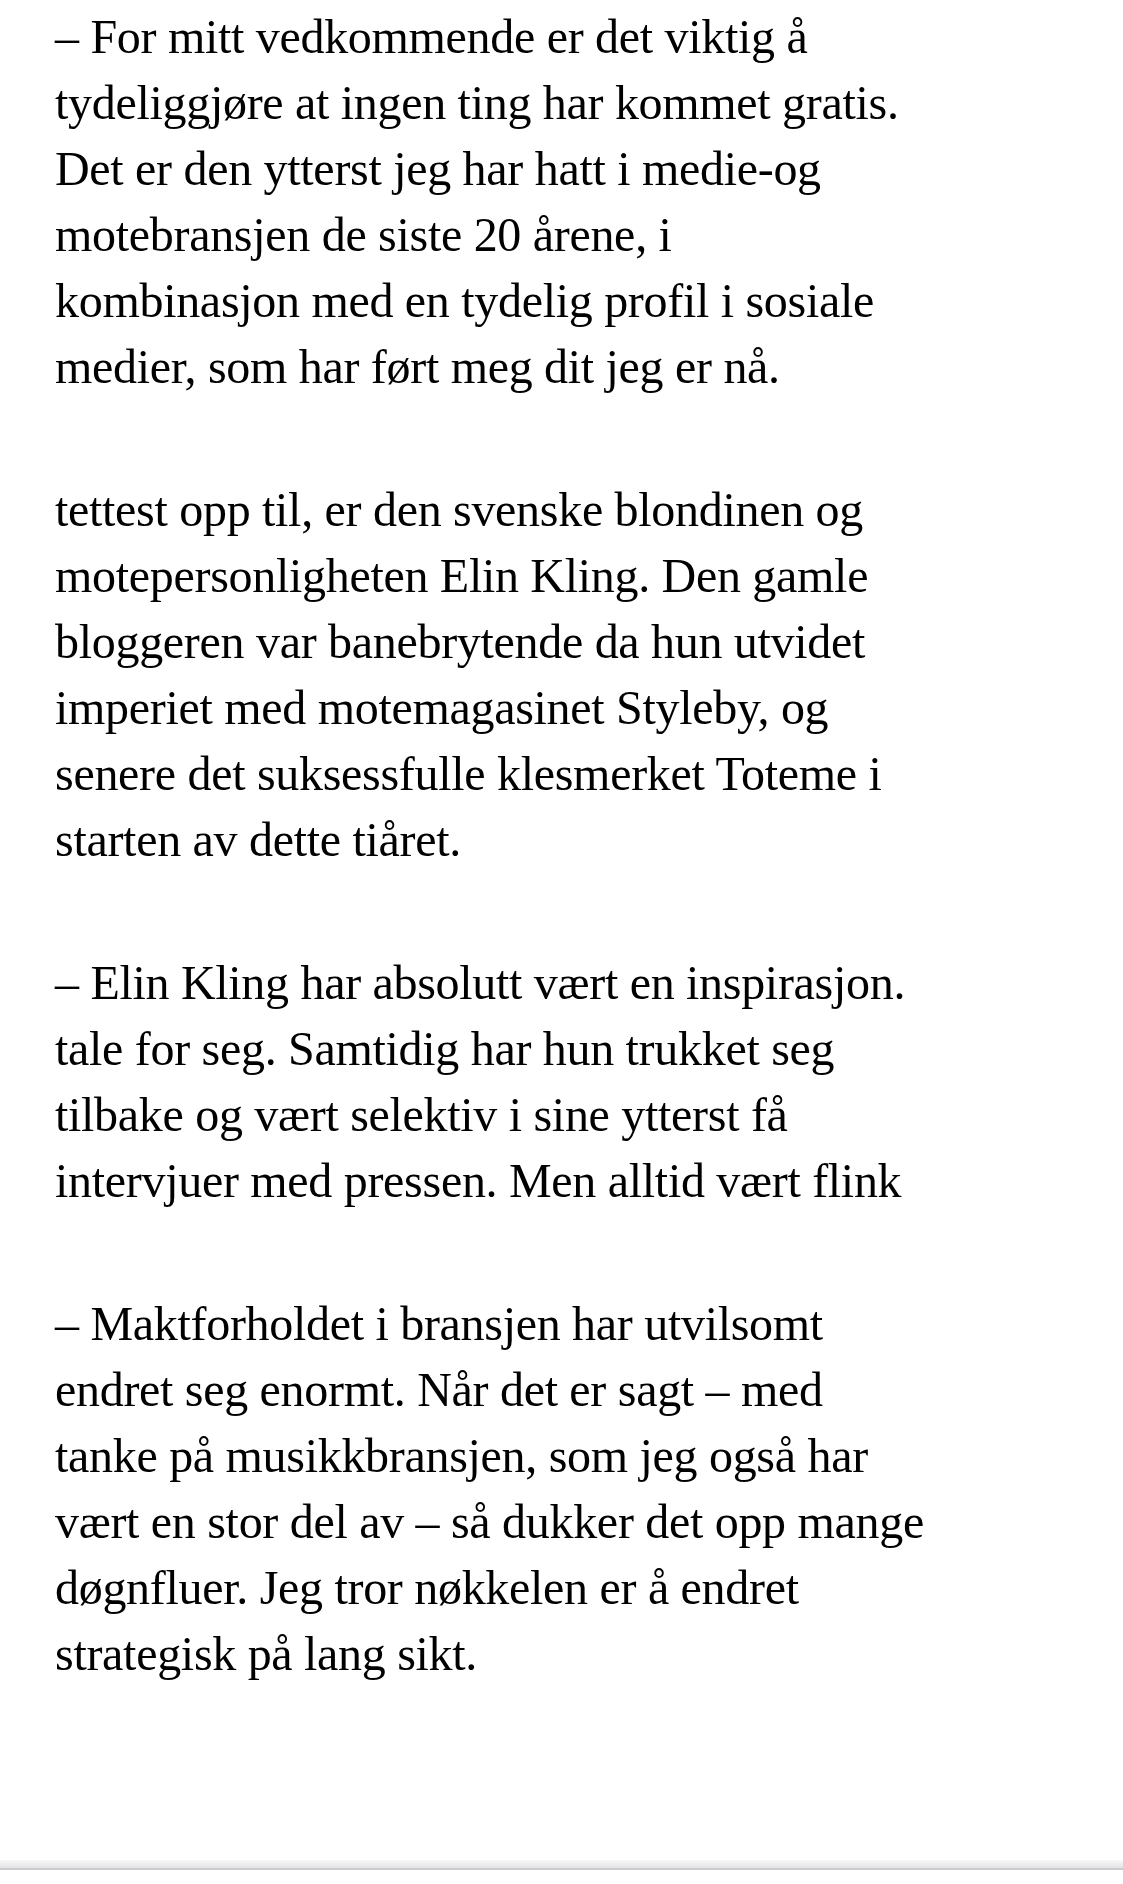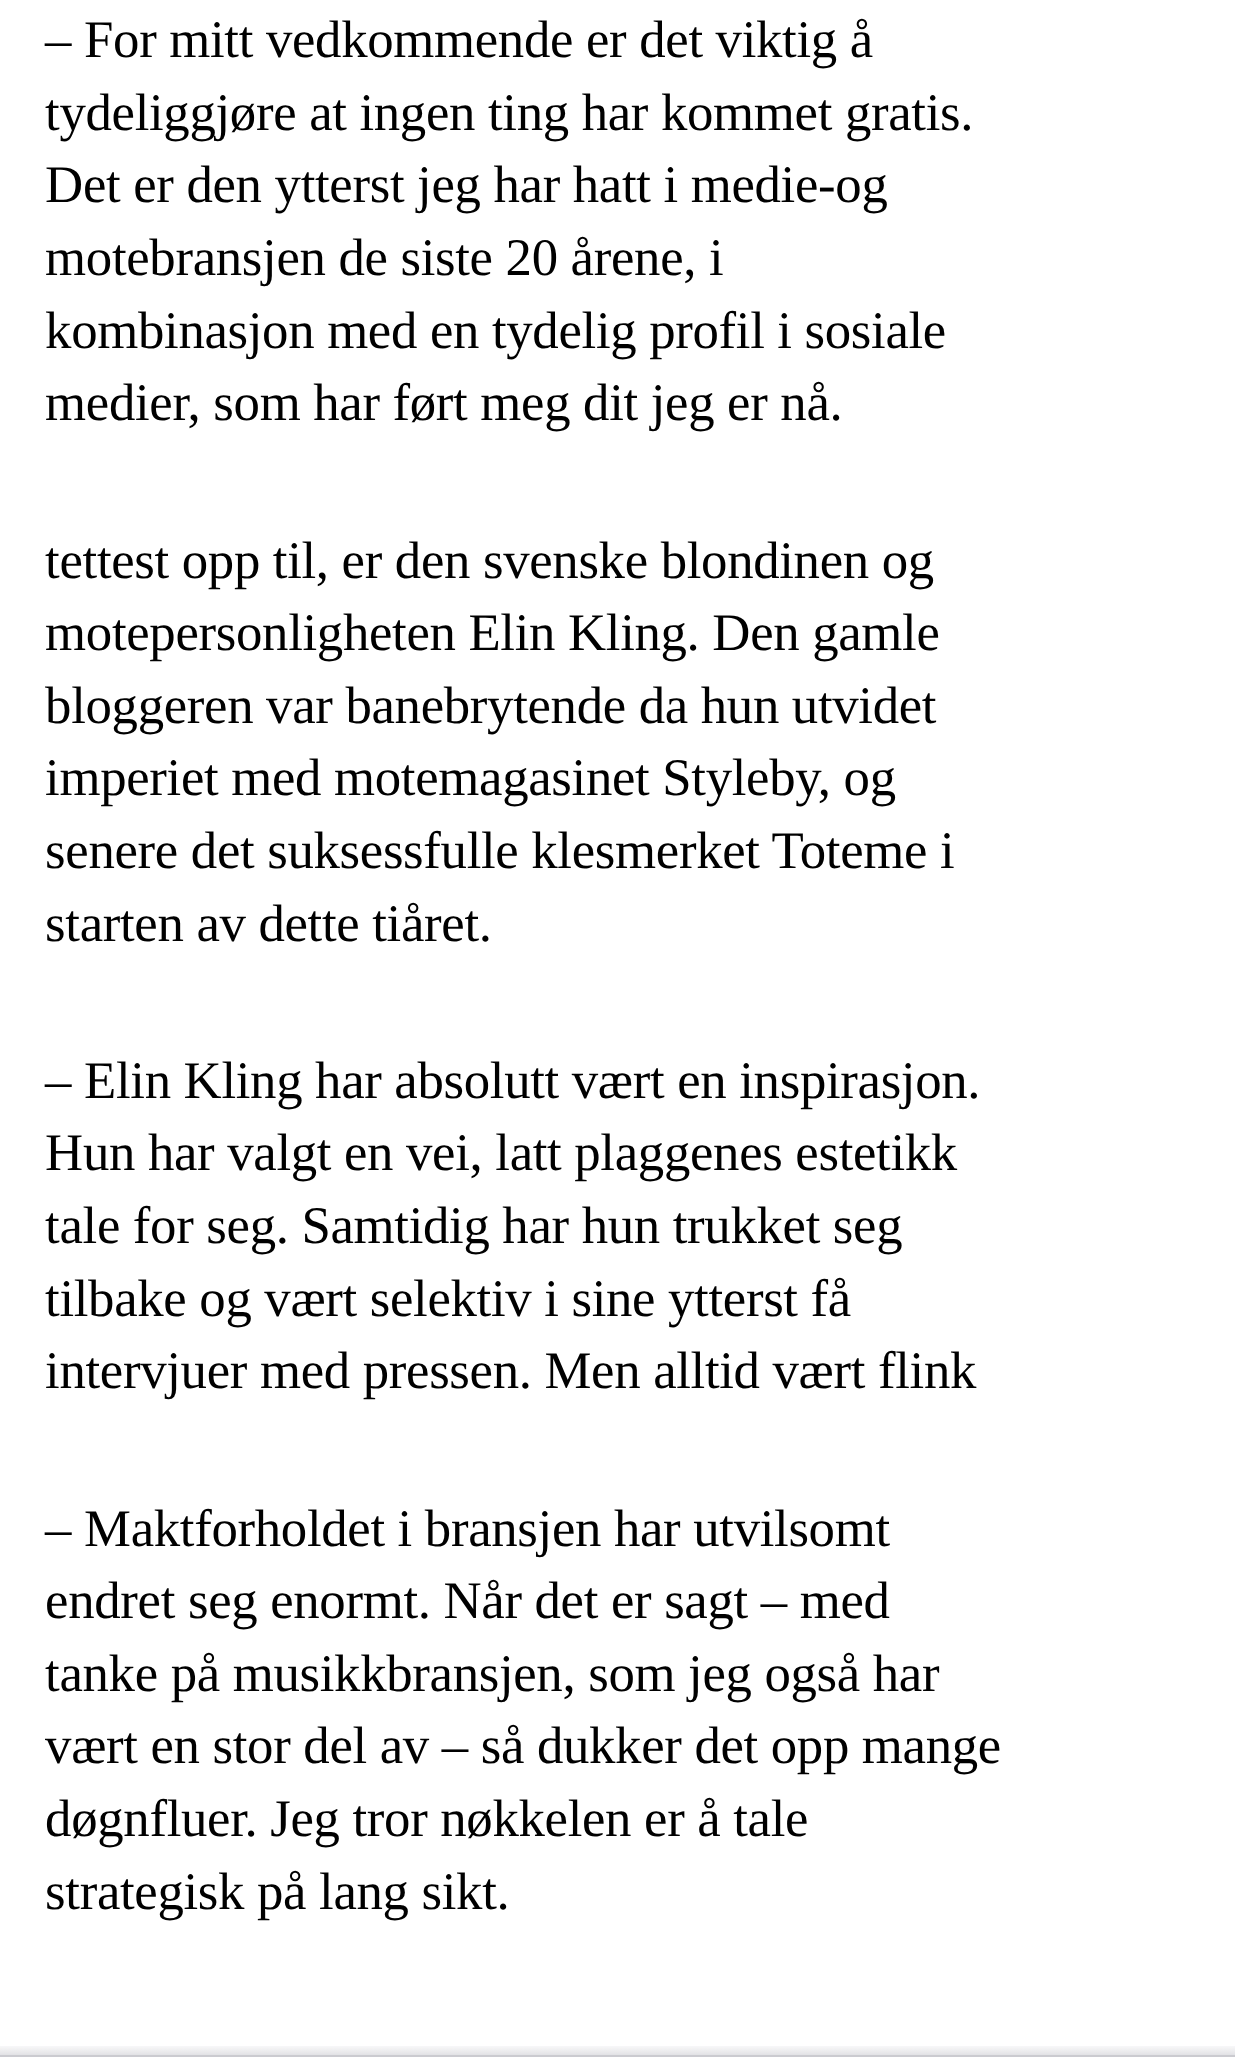--- a/index.html
+++ b/index.html
@@ -9,21 +9,21 @@
   }
   body {
     width: 1123px;
     height: 1884px;
     position: relative;
     overflow: hidden;
     font-family: "Liberation Serif", "DejaVu Serif", serif;
     color: #000000;
   }
   .article {
-    padding: 4px 40px 0 41px;
+    padding: 4px 40px 0 55px;
   }
   .paragraph {
     margin: 0 0 77px 0;
   }
   .paragraph:last-child {
     margin-bottom: 16px;
   }
   .line {
     font-size: 48px;
     line-height: 66px;
@@ -67,32 +67,31 @@
     <div class="line">tettest opp til, er den svenske blondinen og</div>
     <div class="line">motepersonligheten Elin Kling. Den gamle</div>
     <div class="line">bloggeren var banebrytende da hun utvidet</div>
     <div class="line">imperiet med motemagasinet Styleby, og</div>
     <div class="line">senere det suksessfulle klesmerket Toteme i</div>
     <div class="line">starten av dette tiåret.</div>
   </div>
 
   <div class="paragraph">
     <div class="line">– Elin Kling har absolutt vært en inspirasjon.</div>
-    <div class="line">Hun har valgt en vei, latt plaggenes estetikk</div>
     <div class="line">tale for seg. Samtidig har hun trukket seg</div>
     <div class="line">tilbake og vært selektiv i sine ytterst få</div>
     <div class="line">intervjuer med pressen. Men alltid vært flink</div>
   </div>
 
   <div class="paragraph">
     <div class="line">– Maktforholdet i bransjen har utvilsomt</div>
     <div class="line">endret seg enormt. Når det er sagt – med</div>
     <div class="line">tanke på musikkbransjen, som jeg også har</div>
     <div class="line">vært en stor del av – så dukker det opp mange</div>
-    <div class="line">døgnfluer. Jeg tror nøkkelen er å tale</div>
+    <div class="line">døgnfluer. Jeg tror nøkkelen er å endret</div>
     <div class="line">strategisk på lang sikt.</div>
   </div>
 
 </div>
 
 <div class="bottom-divider">
   <div class="divider-band"></div>
   <div class="divider-line"></div>
   <div class="divider-below"></div>
 </div>

